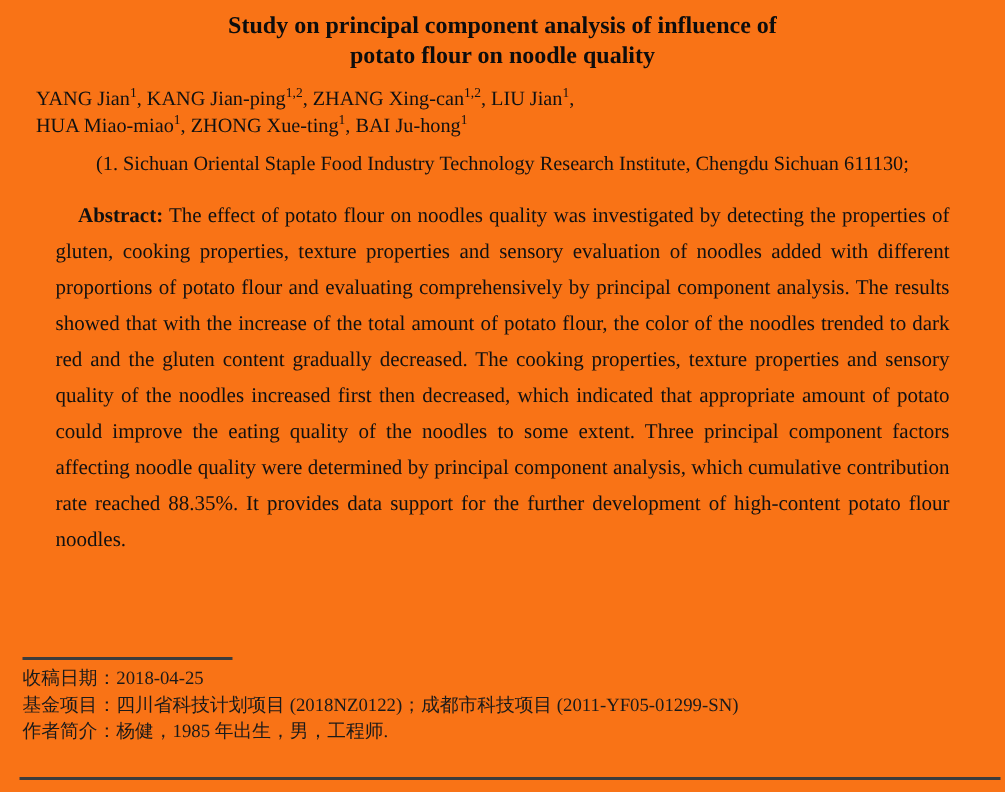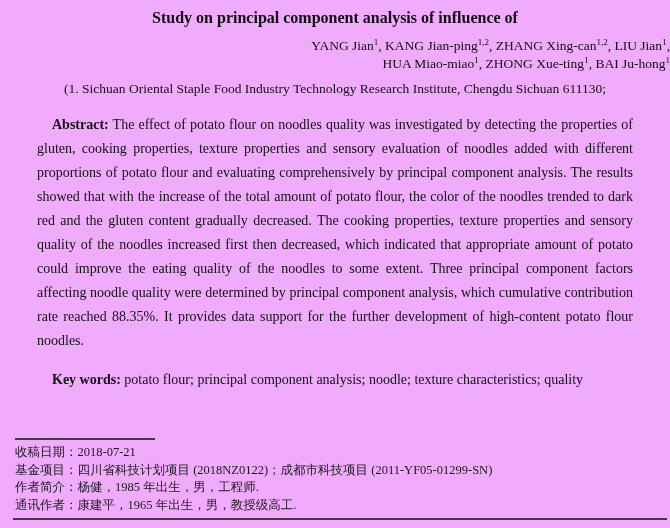--- a/index.html
+++ b/index.html
@@ -1,38 +1,39 @@
 <!DOCTYPE html>
 <html><head>
 <meta charset="utf-8">
 <style>
   * { margin: 0; padding: 0; box-sizing: border-box; }
   html, body { background: #ffffff; }
   .page {
     position: relative;
     width: 670px;
     height: 528px;
-    background: #f0abfc;
+    background: #f97316;
     font-family: "Liberation Serif", "DejaVu Serif", serif;
     color: #111111;
     overflow: hidden;
   }
   .title {
     padding-top: 8px;
     text-align: center;
     font-size: 16px;
     font-weight: bold;
     line-height: 20px;
     color: #0d0d0d;
   }
   .authors {
     margin-top: 9px;
-    text-align: right;
+    text-align: left;
     font-size: 13.5px;
     line-height: 18px;
+    padding-left: 24px;
   }
   .authors sup, .affiliations sup {
     font-size: 9px;
     line-height: 0;
     vertical-align: super;
   }
   .affiliations {
     margin-top: 7px;
     text-align: center;
     font-size: 13.5px;
@@ -71,33 +72,31 @@
     top: 518px;
     height: 0;
     border-top: 2px solid #3c3c3c;
   }
 </style>
 </head>
 <body>
 
 <div class="page">
 
-  <h1 class="title"><span>Study on principal component analysis of influence of</span><br></h1>
+  <h1 class="title"><span>Study on principal component analysis of influence of</span><br><span>potato flour on noodle quality</span></h1>
 
   <div class="authors"><span><span>YANG Jian</span><sup>1</sup><span>, </span></span><span><span>KANG Jian-ping</span><sup>1,2</sup><span>, </span></span><span><span>ZHANG Xing-can</span><sup>1,2</sup><span>, </span></span><span><span>LIU Jian</span><sup>1</sup><span>,</span></span><br><span><span>HUA Miao-miao</span><sup>1</sup><span>, </span></span><span><span>ZHONG Xue-ting</span><sup>1</sup><span>, </span></span><span><span>BAI Ju-hong</span><sup>1</sup><span></span></span></div>
 
   <div class="affiliations"><span>(1. Sichuan Oriental Staple Food Industry Technology Research Institute, Chengdu Sichuan 611130;</span><br></div>
 
   <p class="body-block"><span class="abstract-label">Abstract:</span><span> The effect of potato flour on noodles quality was investigated by detecting the properties of gluten, cooking properties, texture properties and sensory evaluation of noodles added with different proportions of potato flour and evaluating comprehensively by principal component analysis. The results showed that with the increase of the total amount of potato flour, the color of the noodles trended to dark red and the gluten content gradually decreased. The cooking properties, texture properties and sensory quality of the noodles increased first then decreased, which indicated that appropriate amount of potato could improve the eating quality of the noodles to some extent. Three principal component factors affecting noodle quality were determined by principal component analysis, which cumulative contribution rate reached 88.35%. It provides data support for the further development of high-content potato flour noodles.</span></p>
 
-  <p class="body-block keywords"><span class="keywords-label">Key words:</span><span> potato flour; principal component analysis; noodle; texture characteristics; quality</span></p>
 
   <div class="footer">
     <div class="footnote-separator"></div>
-    <div class="footer-line">收稿日期：2018-07-21</div>
+    <div class="footer-line">收稿日期：2018-04-25</div>
     <div class="footer-line">基金项目：四川省科技计划项目 (2018NZ0122)；成都市科技项目 (2011-YF05-01299-SN)</div>
     <div class="footer-line">作者简介：杨健，1985 年出生，男，工程师.</div>
-    <div class="footer-line">通讯作者：康建平，1965 年出生，男，教授级高工.</div>
   </div>
 
   <div class="page-bottom-rule"></div>
 
 </div>
 
 </body></html>

